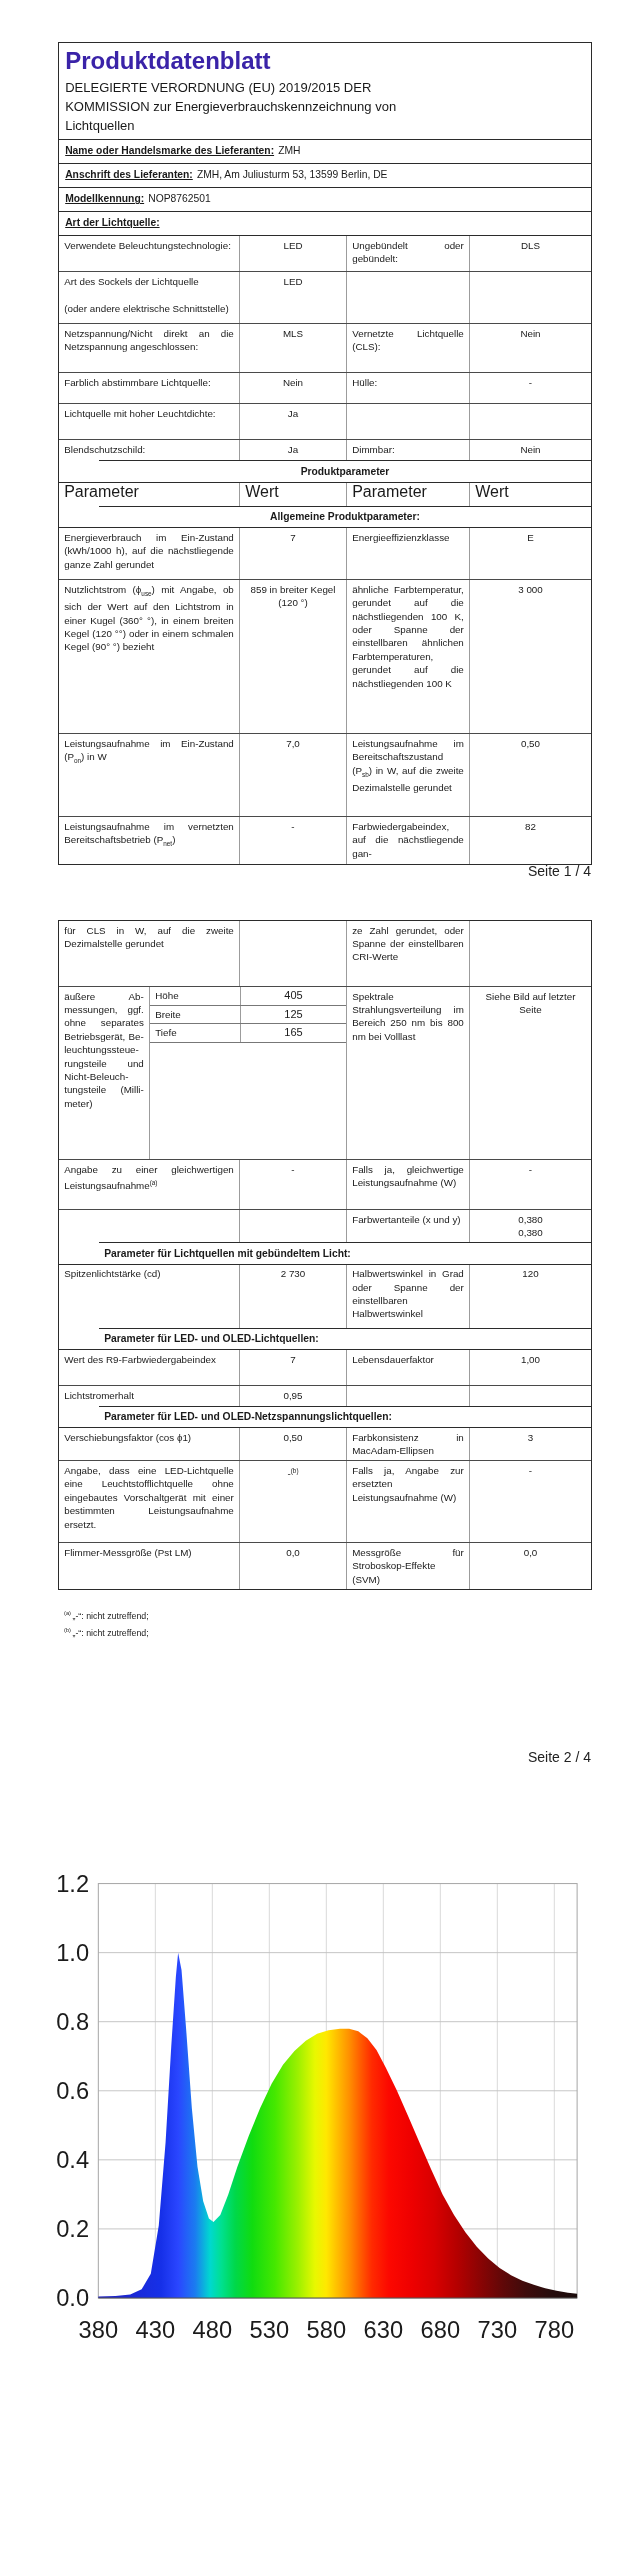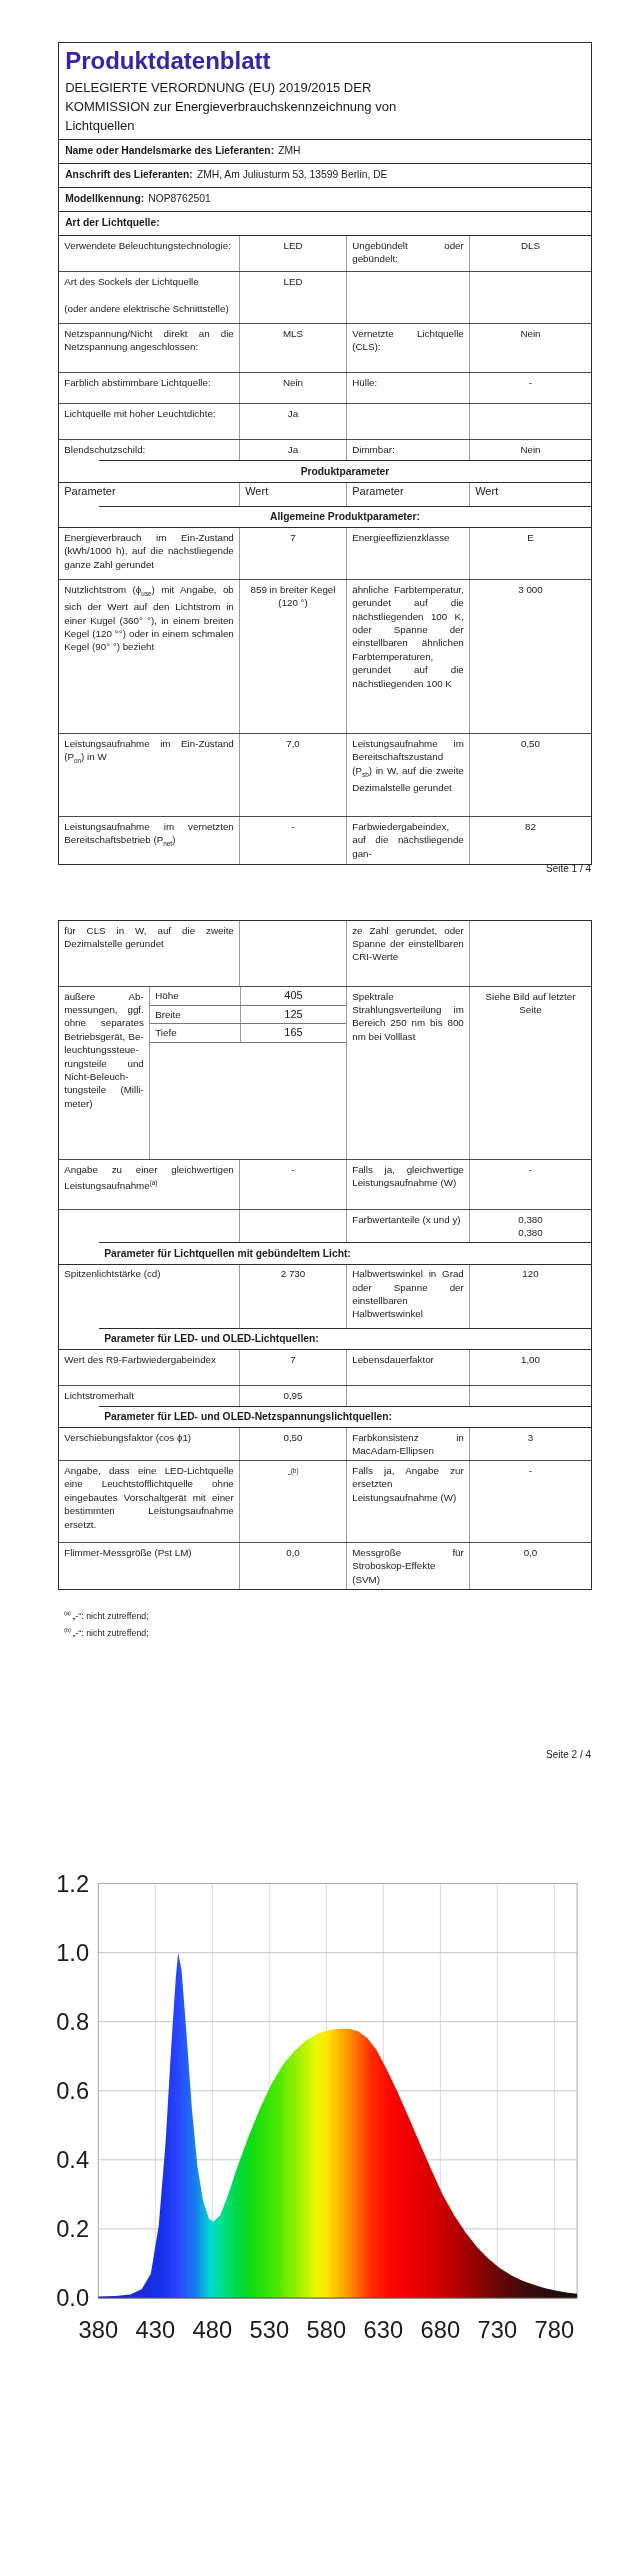--- a/index.html
+++ b/index.html
@@ -17,45 +17,45 @@
     width: 534px;
     border: 1px solid #2b2b2b;
     background: #fff;
   }
   
   .titleblock { padding: 5.2px 7.2px 4.1px 6.2px; }
   .doc-title { font-size: 24px; line-height: 26px; font-weight: 700; color: #3a23a8; margin-bottom: 4.1px; }
   .doc-sub   { font-size: 13px; line-height: 19px; max-width: 340px; }
   
   .inforow { border-top: 1px solid #2b2b2b; min-height: 24px; padding: 4.1px 6.2px; font-size: 10.3px; line-height: 14.4px; }
-  .inforow .lbl { font-weight: 700; }
+  .inforow .lbl { font-weight: 700; text-decoration: underline; }
   .inforow .val { margin-left: 4.1px; }
   
   .prow { display: grid; grid-template-columns: 180px 107px 123px 122px; border-top: 0.5px solid #4a4a4a; }
   .prow.dims { grid-template-columns: 90px 90px 107px 123px 122px; }
   .prow > *:not(:first-child) { border-left: 0.5px solid #9c9c9c; }
   .cell { padding: 2.6px 5.2px; font-size: 9.8px; line-height: 13.4px; white-space: pre-line; }
   .cell.p { text-align: justify; hyphens: auto; overflow-wrap: break-word; }
   .cell.v { text-align: center; }
   .shead { border-top: 1px solid #2b2b2b; font-weight: 700; font-size: 10.3px; line-height: 13.4px; padding: 3.6px 5.2px; margin-left: 40px; }
   .shead.center { text-align: center; }
   .bt2 { border-top: 1px solid #2b2b2b; }
   .bt0 { border-top: none; }
-  .colhead .cell { font-size: 11px; }
+  .colhead .cell { font-size: 16px; }
   .sub { font-size: 0.65em; vertical-align: sub; }
   .sup { font-size: 0.65em; vertical-align: super; }
   
   .dimwrap { grid-column: 2 / 4; }
   .dimrow { display: grid; grid-template-columns: 90px 1fr; border-bottom: 0.5px solid #777; }
   .dimrow .dk { padding: 2.1px 5.2px; font-size: 9.8px; line-height: 13.4px; }
   .dimrow .dv { padding: 2.1px 5.2px; font-size: 11px; line-height: 13.4px; text-align: center; border-left: 0.5px solid #9c9c9c; }
   
   .footnote { position: absolute; left: 64px; font-size: 8.8px; color: #222; }
   .footnote .sup { margin-right: 1.5px; }
-  .pagefoot { position: absolute; right: 48px; font-size: 10px; color: #222; }
+  .pagefoot { position: absolute; right: 48px; font-size: 14px; color: #222; }
   
   .chartwrap { position: absolute; left: 52px; top: 1850px; width: 556px; height: 515px; }
   #spec-svg text { font-family: "Liberation Sans", sans-serif; fill: #1b1b1b; }
   #spec-svg .ytick, #spec-svg .xtick { font-size: 46px; }
 </style>
 </head>
 <body>
 
 <div class="pbox" style="top:42px;">
   <div class="titleblock">

